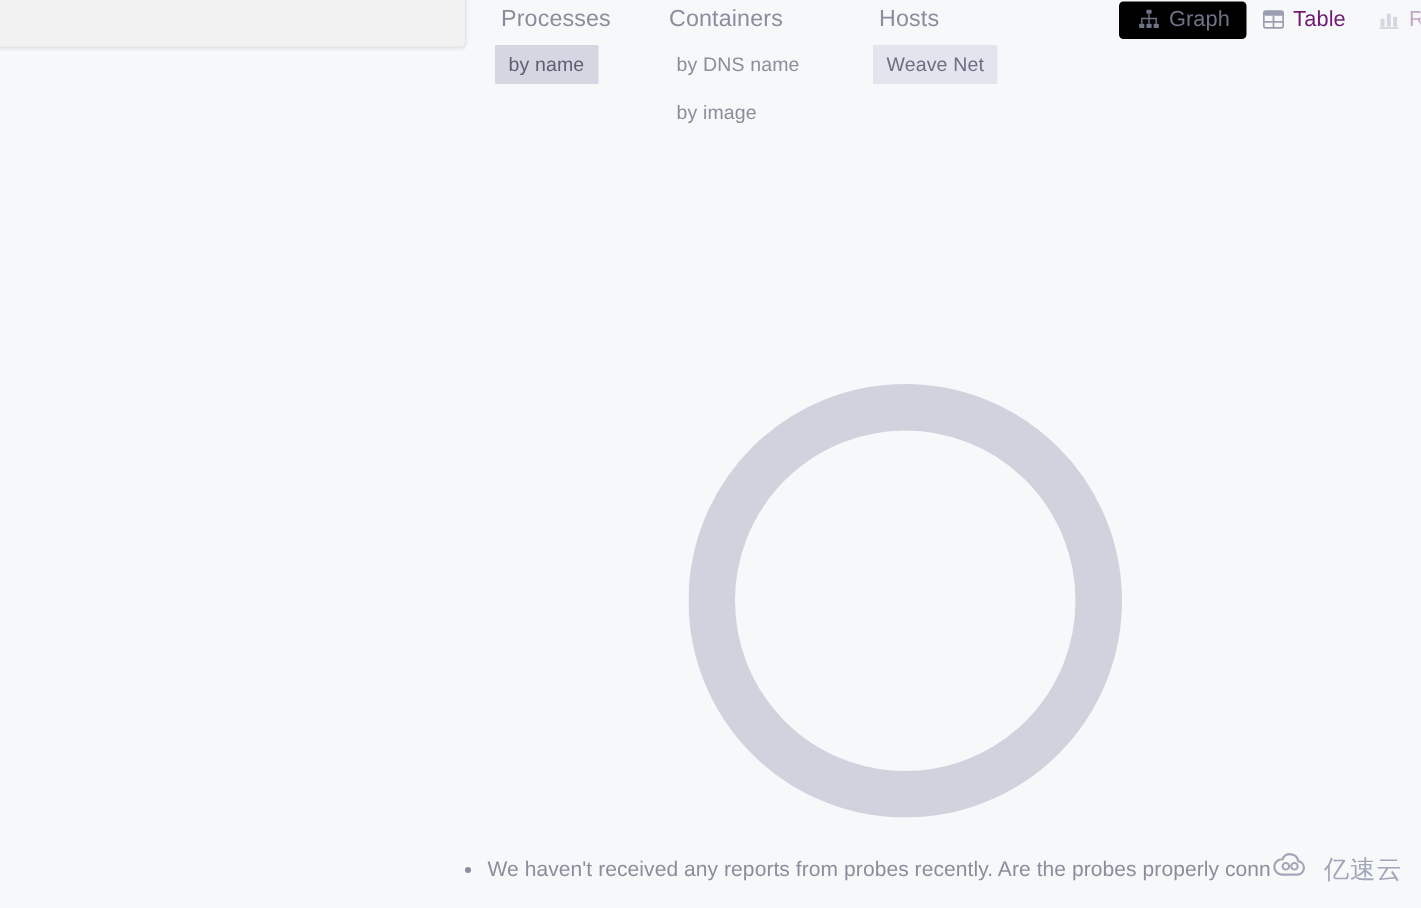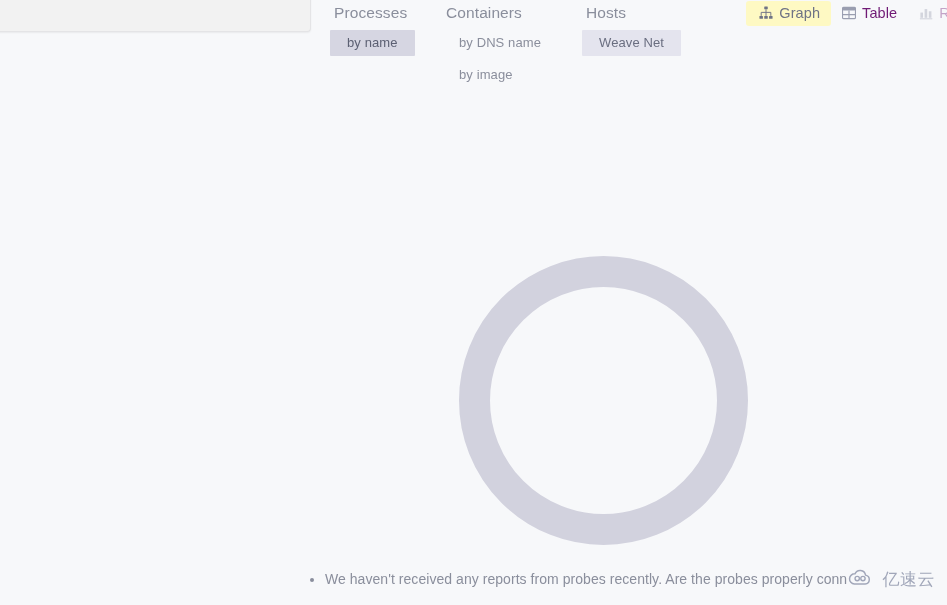--- a/index.html
+++ b/index.html
@@ -60,21 +60,21 @@
     padding: 0 4px;
     margin-bottom: 4px;
     white-space: nowrap;
     letter-spacing: 0.1px;
   }
 
   .topo-option {
     font-size: 13px;
     color: #8a8e9c;
     line-height: 16px;
-    padding: 5px 17px;
+    padding: 5px 9px;
     border-radius: 1px;
     margin-bottom: 6px;
     white-space: nowrap;
     background: transparent;
     cursor: pointer;
     letter-spacing: 0.1px;
   }
 
   .topo-option.selected {
     background: #d6d6e2;
@@ -104,21 +104,21 @@
     font-size: 14.5px;
     color: #701a75;
     padding: 4px 11px 5px 11px;
     border-radius: 3px;
     cursor: pointer;
     white-space: nowrap;
     letter-spacing: 0.1px;
   }
 
   .view-btn.active {
-    background: #fef9c3;
+    background: #000000;
     color: #6f7385;
     padding-left: 13px;
   }
 
   .view-btn.faded {
     opacity: 0.38;
   }
 
   .view-btn svg { display: block; flex: none; }
 

